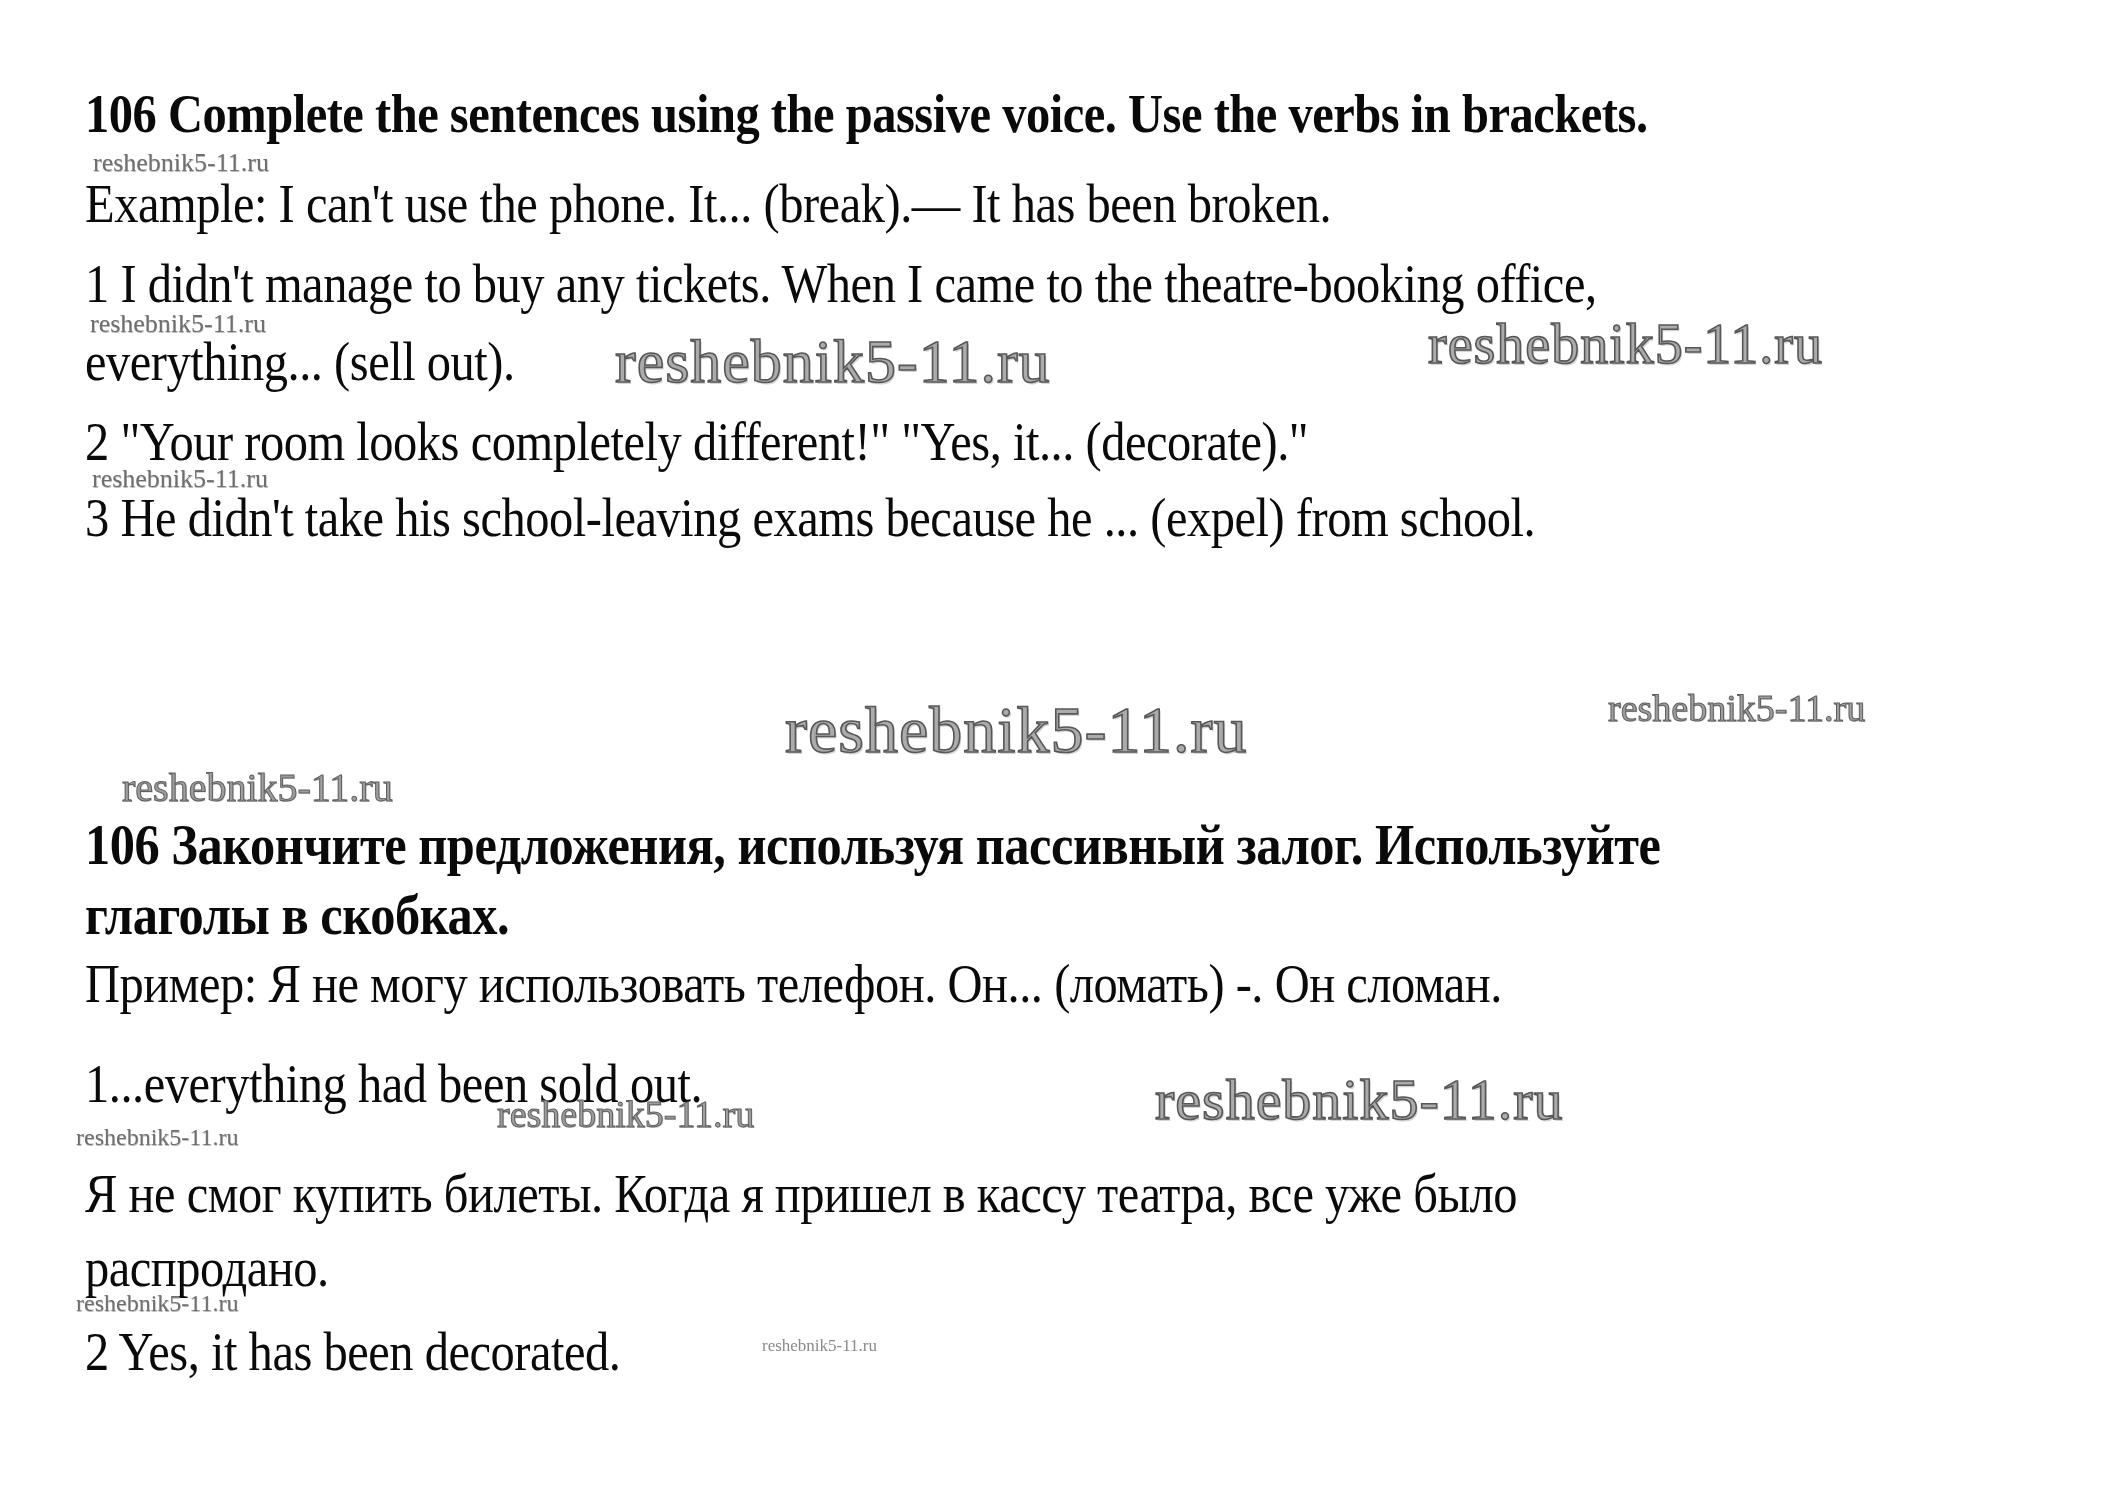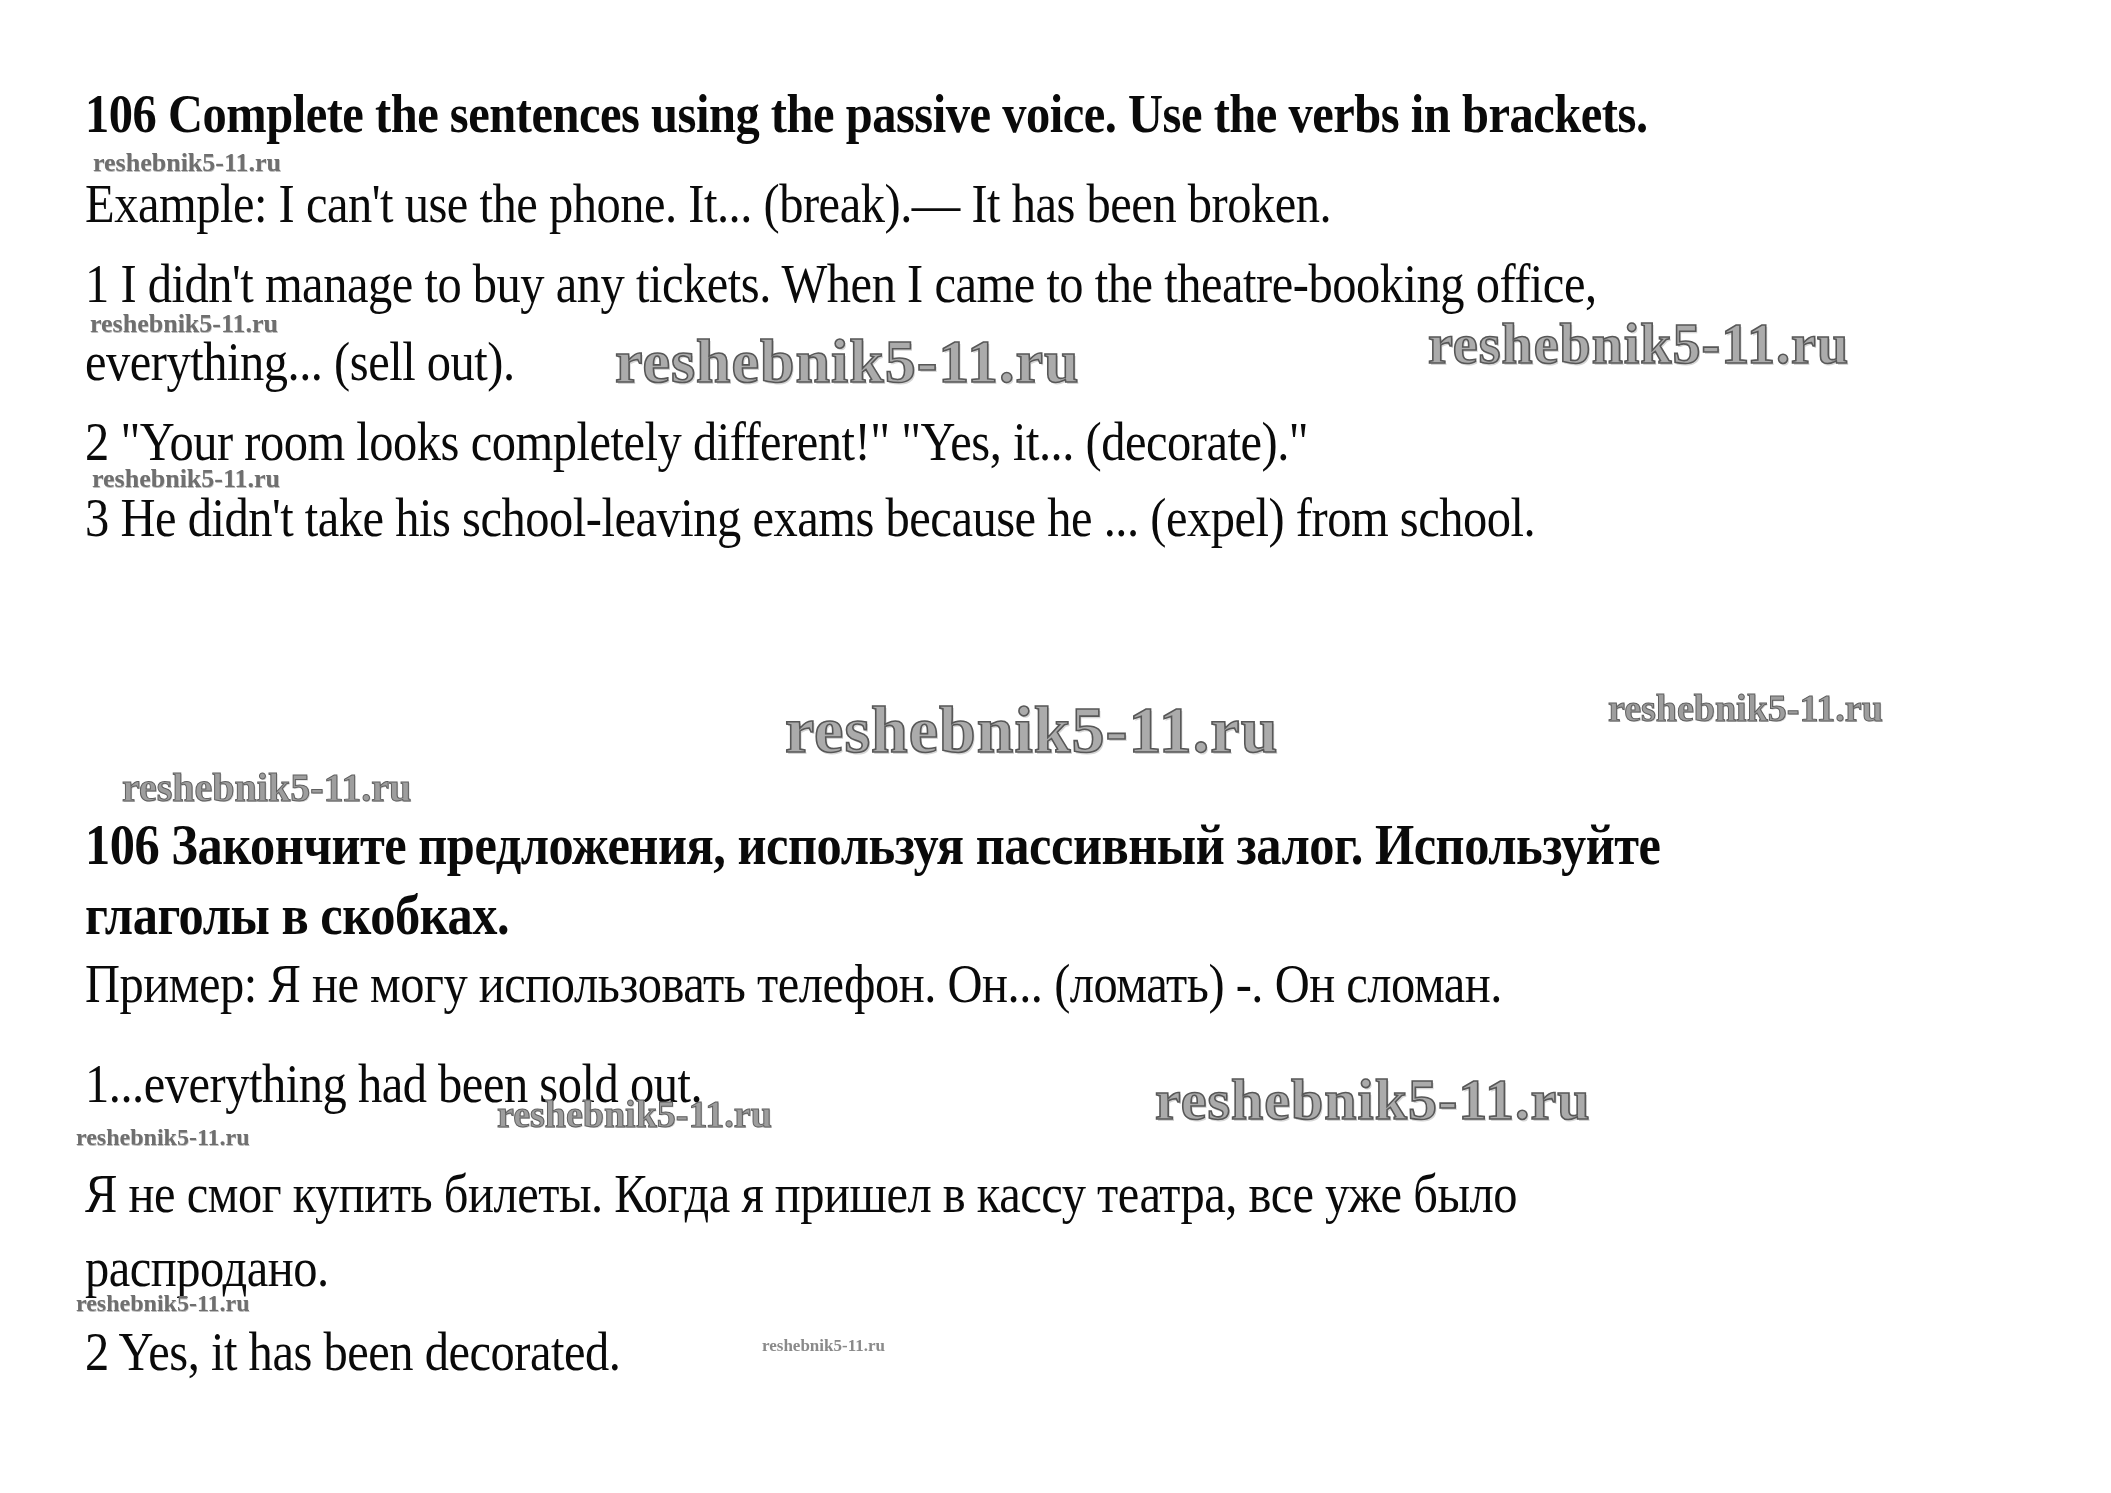--- a/index.html
+++ b/index.html
@@ -26,21 +26,21 @@
     transform-origin: left top;
     transform: scale(0.97, 1.08);
   }
   .bold { font-weight: 700; }
   .ru-heading { font-size: 52px; }
 
   
   .wm {
     position: absolute;
     font-family: "Liberation Serif", "DejaVu Serif", serif;
-    font-weight: 700;
+    font-weight: 400;
     white-space: nowrap;
     user-select: none;
   }
   .wm-tiny  { font-size: 17px; color: #8a8a8a; }
   .wm-small { font-size: 26px; color: #6f6f6f; text-shadow: 0.5px 0.5px 0 #bdbdbd; }
   .wm-med   {
     font-size: 40px; color: #9e9e9e;
     -webkit-text-stroke: 1px #5f5f5f;
     text-shadow: 1px 1px 0 #cfcfcf;
   }

